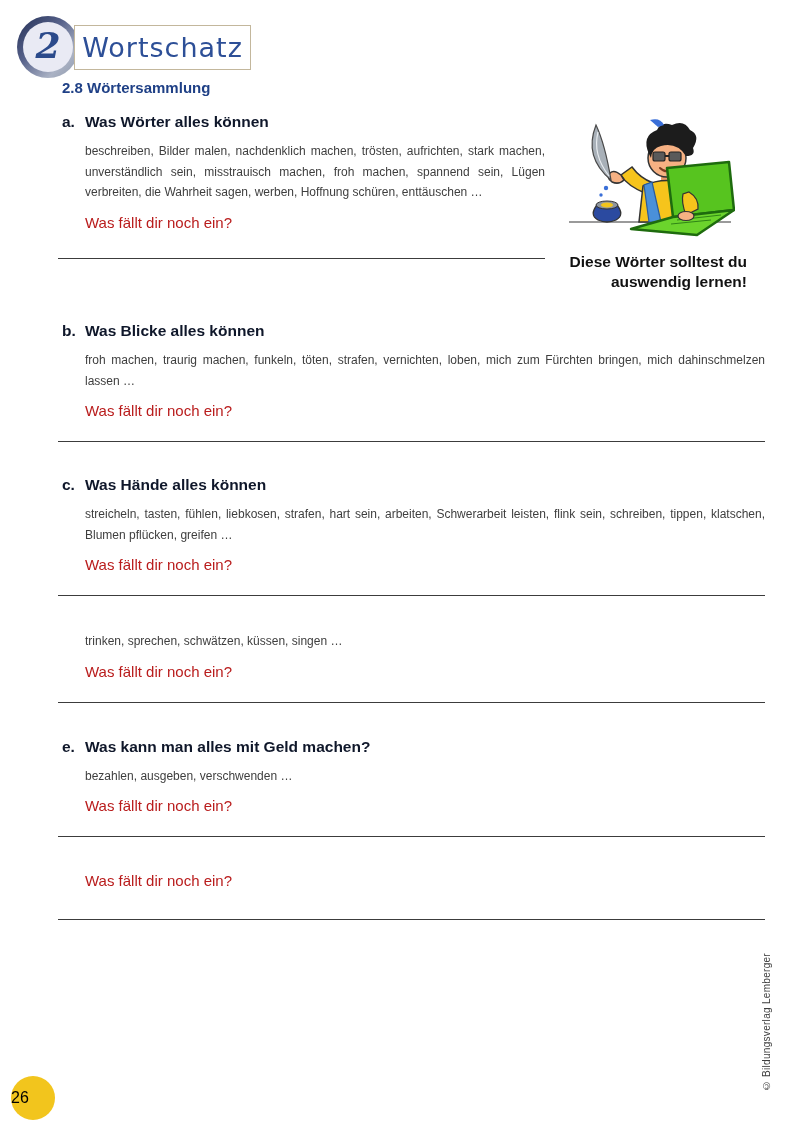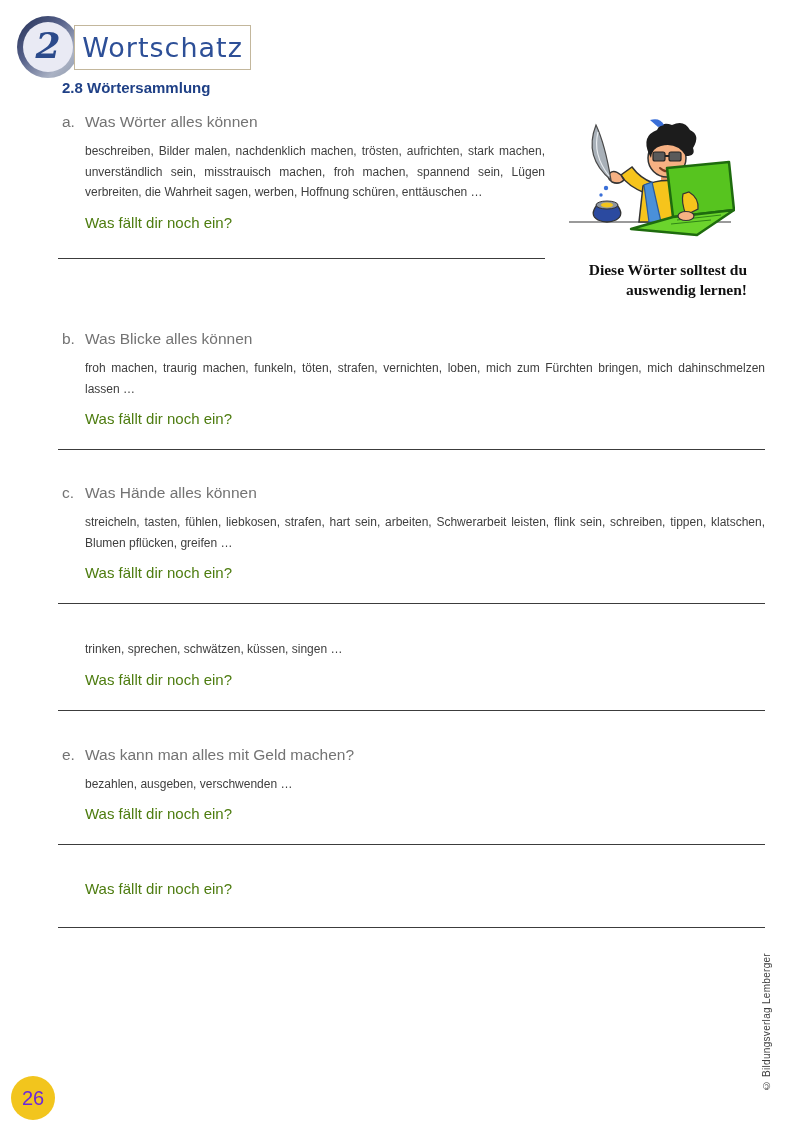--- a/index.html
+++ b/index.html
@@ -38,62 +38,62 @@
   }
   .section-heading {
     position: absolute; left: 62px; top: 79px;
     font-size: 15px; font-weight: bold; color: #1f4086;
   }
 
   
   .content { position: absolute; left: 62px; top: 112px; width: 703px; }
 
   .item-heading {
-    font-size: 15.5px; font-weight: normal; color: #737373;
+    font-size: 15.5px; font-weight: bold; color: #0f172a;
     line-height: 20px;
   }
   .item-heading .letter { display: inline-block; width: 23px; }
   .item-body {
     margin: 9px 0 0 23px;
     font-size: 12px; line-height: 20.5px; color: #3e3e3e;
     text-align: justify;
   }
   .item-prompt {
     margin: 10px 0 0 23px;
-    font-size: 15px; line-height: 20px; color: #4d7c0f;
+    font-size: 15px; line-height: 20px; color: #b91c1c;
   }
   .answer-line {
     margin: 20px 0 0 -4px;
     border-top: 1.5px solid #3c3c3c;
   }
   .sec-a .answer-line { margin-top: 25px; }
   .sec-b { margin-top: 29px; }
   .sec-c { margin-top: 33px; }
   .sec-d { margin-top: 35px; }
   .sec-e { margin-top: 34px; }
   .sec-f { margin-top: 34px; }
   .sec-f .answer-line { margin-top: 28px; }
 
   .row-a { display: flex; }
   .col-left { width: 483px; }
   .col-right { width: 182px; margin-left: 20px; }
   .cartoon { margin-top: 6px; display: block; }
   .caption {
-    margin-top: 17px;
+    margin-top: 9px;
     font-size: 15.5px; font-weight: bold; color: #111111;
-    text-align: right; line-height: 20px; font-family: Liberation Serif, serif;
+    text-align: right; line-height: 20px;
   }
 
   
   .page-badge {
     position: absolute; left: 11px; top: 1076px;
     width: 44px; height: 44px; border-radius: 50%;
     background: #f2c51d;
-    display: flex; align-items: center; justify-content: center;
-    font-size: 20px; color: #6d28d9;
+    display: flex; align-items: center; 
+    font-size: 16px; color: #000000;
   }
   .copyright {
     position: absolute; right: 28px; bottom: 40px;
     writing-mode: vertical-rl; transform: rotate(180deg);
     font-size: 10px; color: #3d3d3d; letter-spacing: 0.3px;
   }
 </style>
 </head>
 <body>
 

